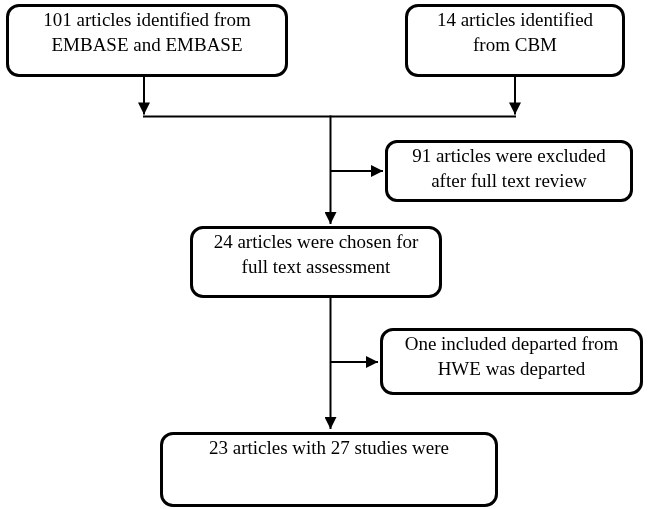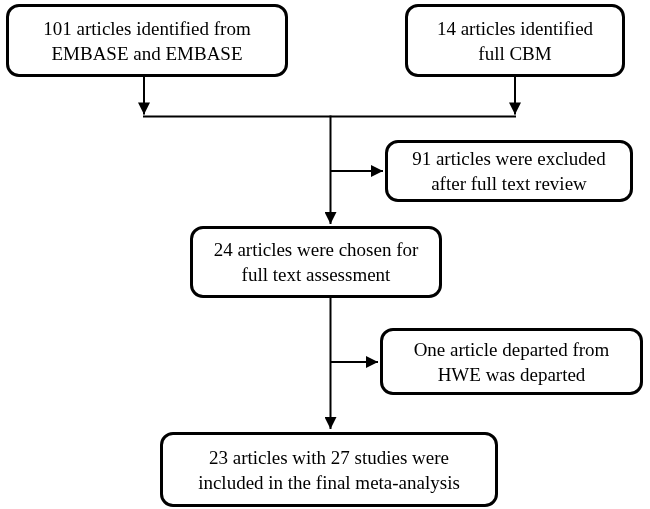--- a/index.html
+++ b/index.html
@@ -25,35 +25,34 @@
   }
   .node {
     position: absolute;
     box-sizing: border-box;
     border: 3px solid #000000;
     border-radius: 13px;
     background: #ffffff;
     display: flex;
     flex-direction: column;
     align-items: center;
-    justify-content: center;
     text-align: center;
     z-index: 2;
     color: #000000;
     font-size: 19px;
     line-height: 25px;
   }
   .node .line {
     display: block;
     white-space: nowrap;
   }
   
   #node-medline-embase { left: 6px;   top: 4px;   width: 282px; height: 73px; }
   #node-cbm            { left: 405px; top: 4px;   width: 220px; height: 73px; }
-  #node-excluded-91    { left: 385px; top: 140px; width: 248px; height: 62px; }
+  #node-excluded-91    { left: 385px; top: 140px; width: 248px; height: 62px; border-radius: 12px; }
   #node-chosen-24      { left: 190px; top: 226px; width: 252px; height: 72px; }
   #node-hwe-excluded   { left: 380px; top: 328px; width: 263px; height: 67px; }
   #node-final-23       { left: 160px; top: 432px; width: 338px; height: 75px; }
 </style>
 </head>
 <body>
 
 <div id="stage">
 
   <svg id="edges-layer" viewBox="0 0 650 509" xmlns="http://www.w3.org/2000/svg">
@@ -78,36 +77,35 @@
     <line x1="330.5" y1="362" x2="378" y2="362" stroke="#000000" stroke-width="2" marker-end="url(#arrowhead)"></line>
   </svg>
 
   <div class="node" id="node-medline-embase">
     <span class="line">101 articles identified from</span>
     <span class="line">EMBASE and EMBASE</span>
   </div>
 
   <div class="node" id="node-cbm">
     <span class="line">14 articles identified</span>
-    <span class="line">full CBM</span>
+    <span class="line">from CBM</span>
   </div>
 
   <div class="node" id="node-excluded-91">
     <span class="line">91 articles were excluded</span>
     <span class="line">after full text review</span>
   </div>
 
   <div class="node" id="node-chosen-24">
     <span class="line">24 articles were chosen for</span>
     <span class="line">full text assessment</span>
   </div>
 
   <div class="node" id="node-hwe-excluded">
-    <span class="line">One article departed from</span>
+    <span class="line">One included departed from</span>
     <span class="line">HWE was departed</span>
   </div>
 
   <div class="node" id="node-final-23">
     <span class="line">23 articles with 27 studies were</span>
-    <span class="line">included in the final meta-analysis</span>
   </div>
 
 </div>
 
 </body></html>

